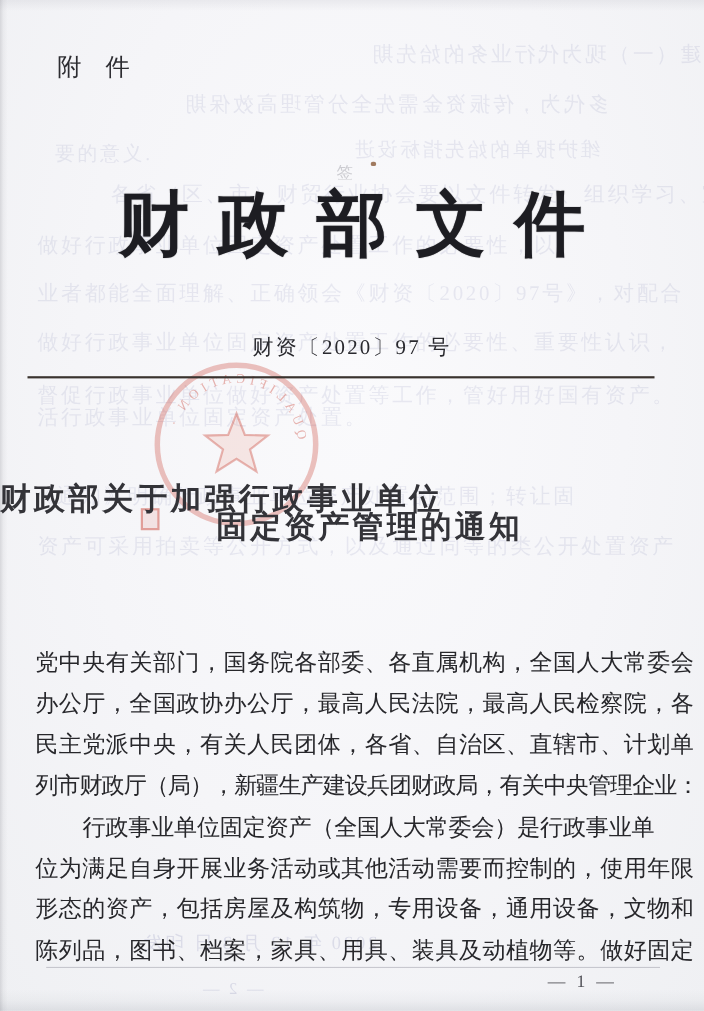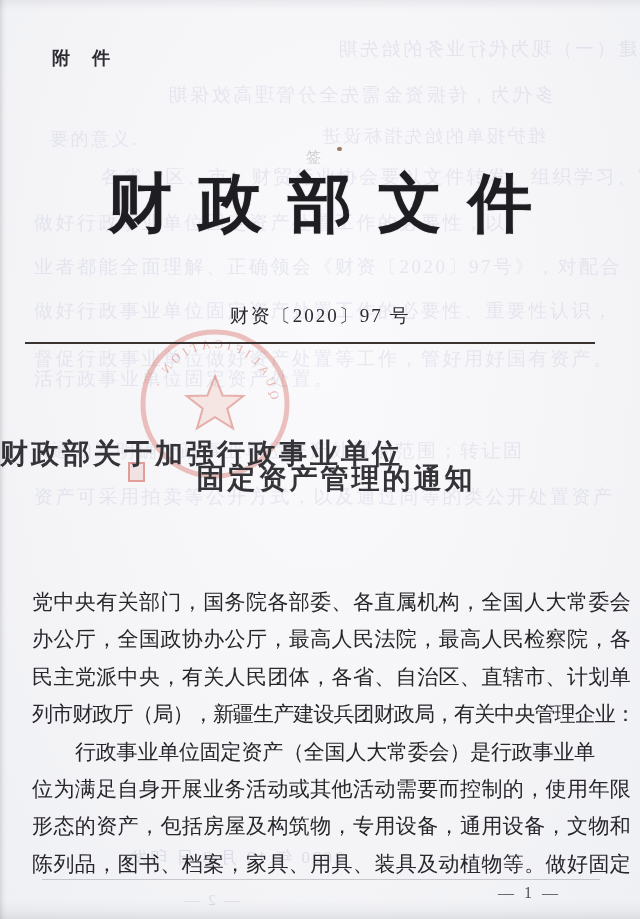--- a/index.html
+++ b/index.html
@@ -9,21 +9,21 @@
     overflow:hidden;
     font-family:"Liberation Serif","DejaVu Serif",serif;
     background:
       linear-gradient(90deg, rgba(70,70,80,0.16) 0px, rgba(70,70,80,0.05) 3px, rgba(0,0,0,0) 7px),
       linear-gradient(180deg, rgba(120,120,135,0.10) 0px, rgba(0,0,0,0) 10px),
       linear-gradient(0deg, rgba(150,155,165,0.22) 0px, rgba(150,155,165,0.07) 9px, rgba(0,0,0,0) 20px),
       radial-gradient(ellipse at 50% 38%, #fafafc 0%, #f5f5f8 55%, #eff0f3 100%);
   }
   .abs{position:absolute;white-space:nowrap;}
   
-  #attachment-label{top:46px;left:36px;font-size:18px;font-weight:700;letter-spacing:22px;color:#2c2c31;padding-left:16px;}
+  #attachment-label{top:46px;left:36px;font-size:22px;font-weight:400;letter-spacing:22px;color:#2c2c31;padding-left:16px;}
   #masthead-title{top:160px;left:0;right:-26px;text-align:center;font-size:64px;font-weight:700;
     letter-spacing:26px;color:#1d1d22;white-space:nowrap;text-shadow:0 0 1px rgba(20,20,25,0.55);}
   #doc-number{top:303px;left:0;right:0;text-align:center;font-size:19px;letter-spacing:2px;color:#29292e;}
   #header-divider{top:342px;left:25px;width:570px;height:2px;background:#3a332f;}
   #notice-title-line1{top:435px;left:0;right:0;text-align:left;font-size:28px;font-weight:600;letter-spacing:3px;color:#333338;}
   #notice-title-line2{top:460px;left:0;right:0;text-align:center;font-size:28px;font-weight:600;letter-spacing:3px;color:#333338;padding-left:32px;}
   #body-block{position:absolute;top:540px;left:32px;width:578px;color:#27272b;margin-top:44px;}
   .body-line{height:37.4px;line-height:37.4px;font-size:21px;letter-spacing:0.4px;white-space:nowrap;}
   .body-line.tight{letter-spacing:-0.9px;}
   .body-line.indent{padding-left:43px;letter-spacing:-0.2px;}

